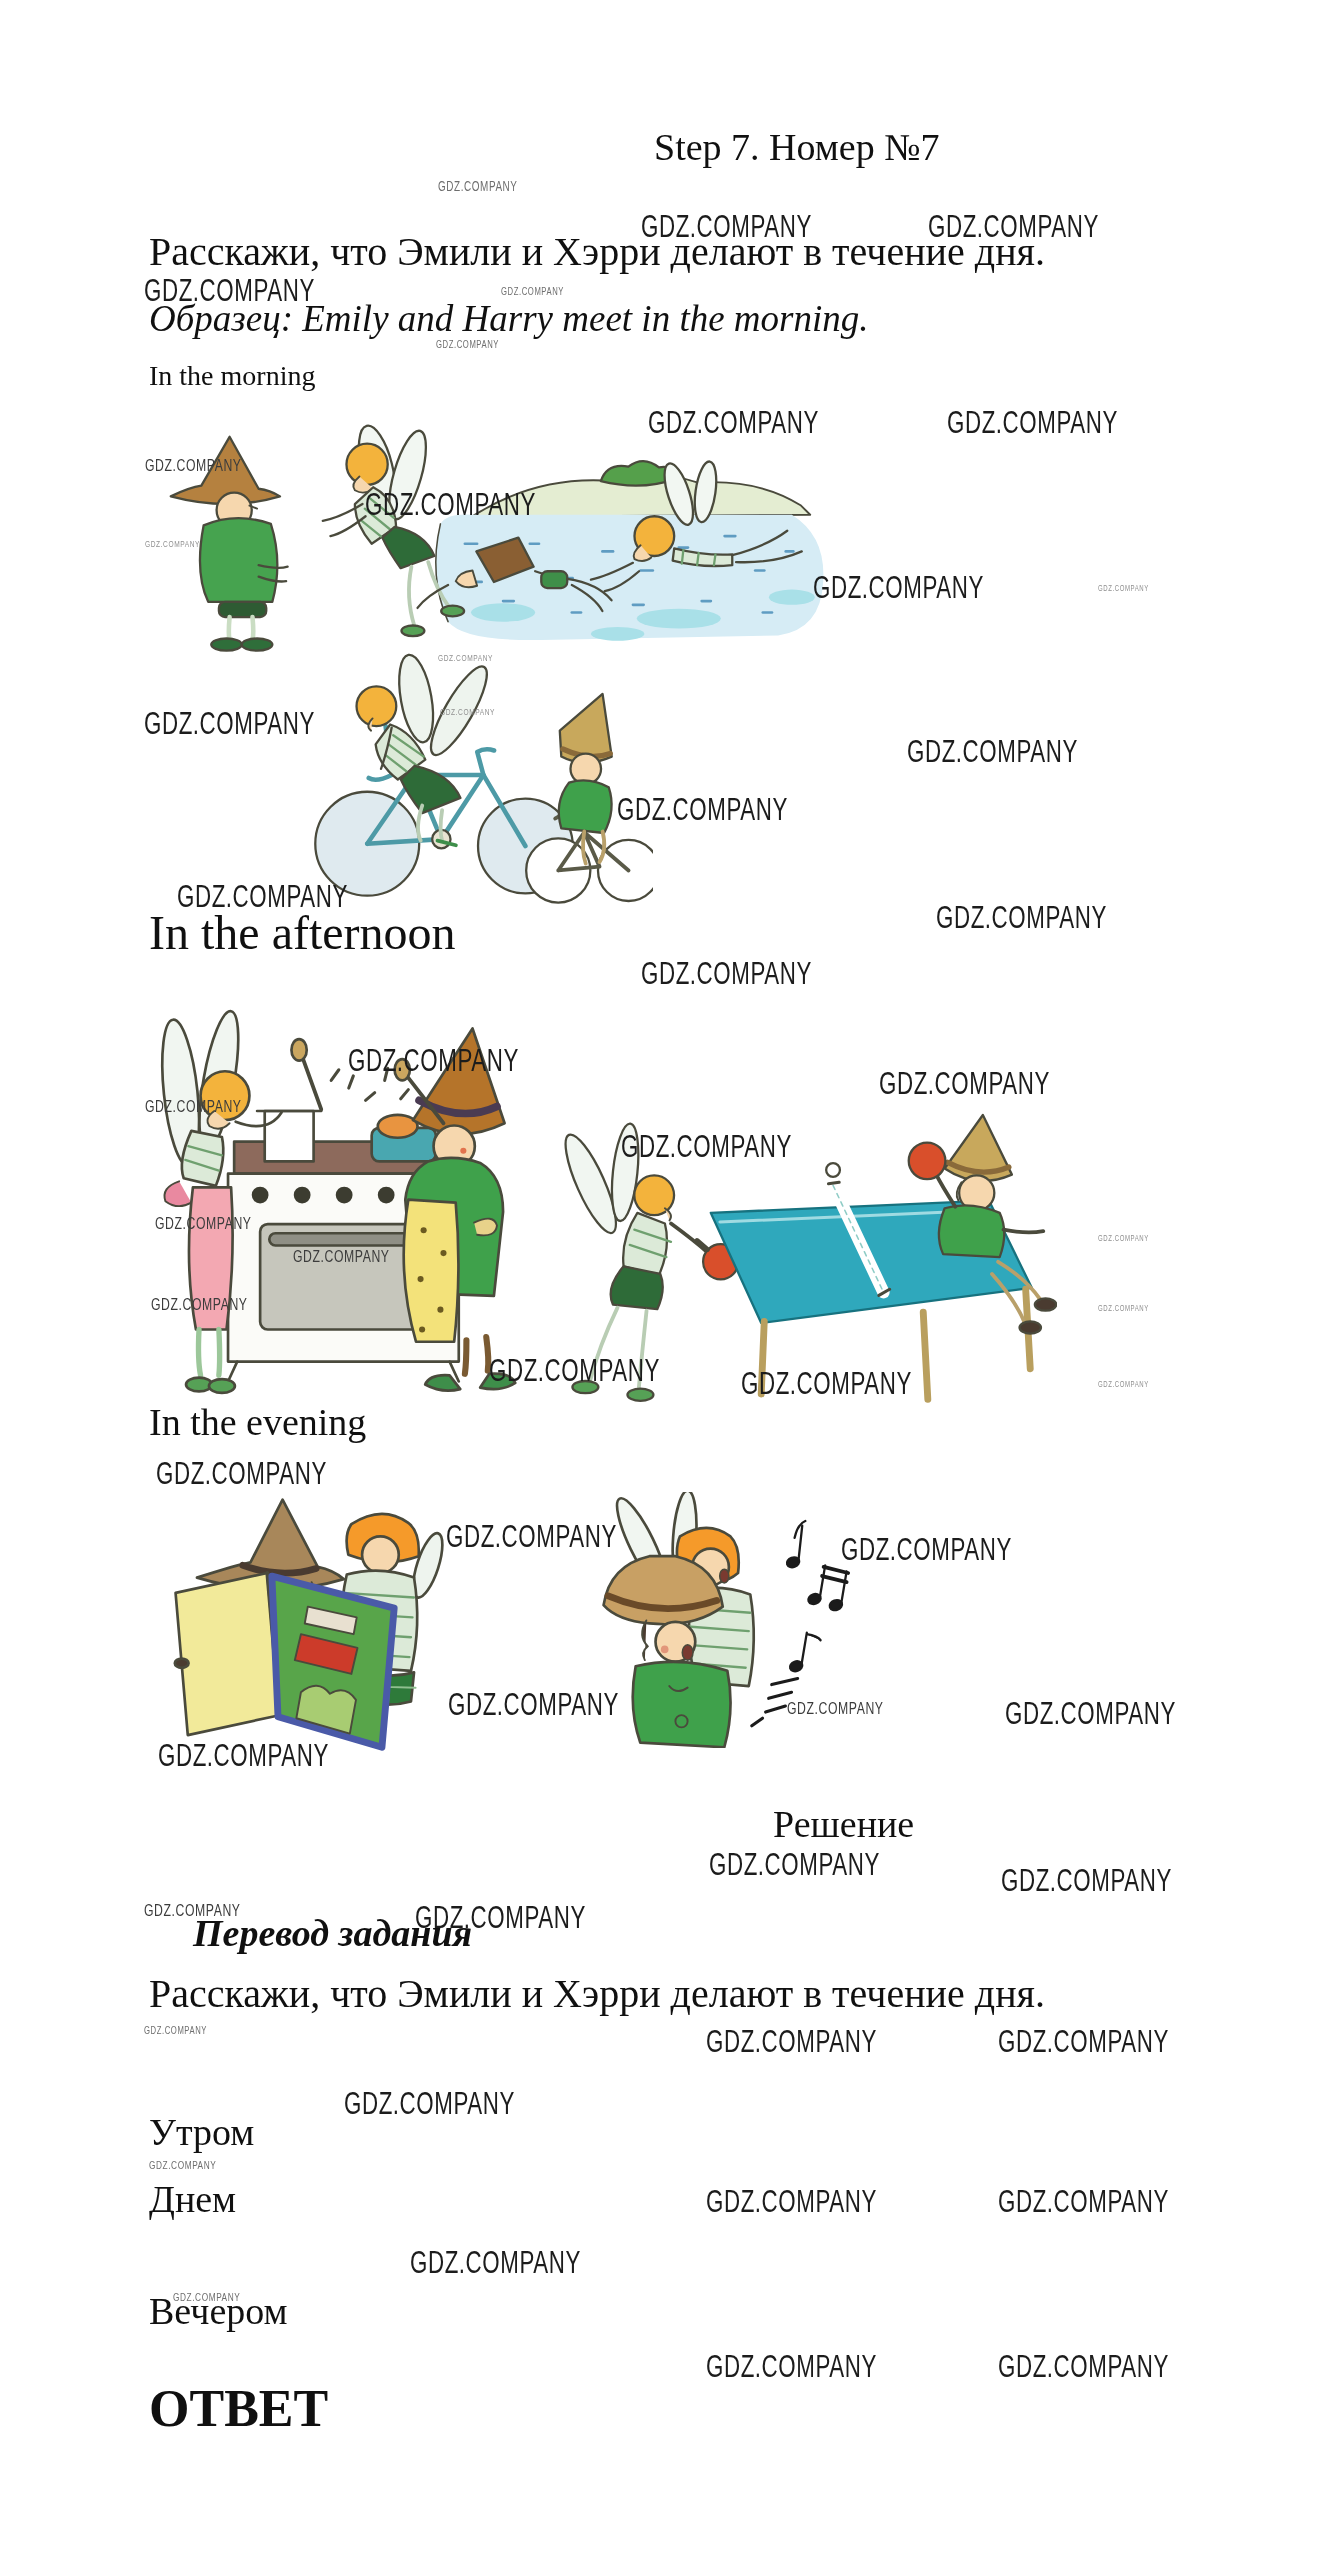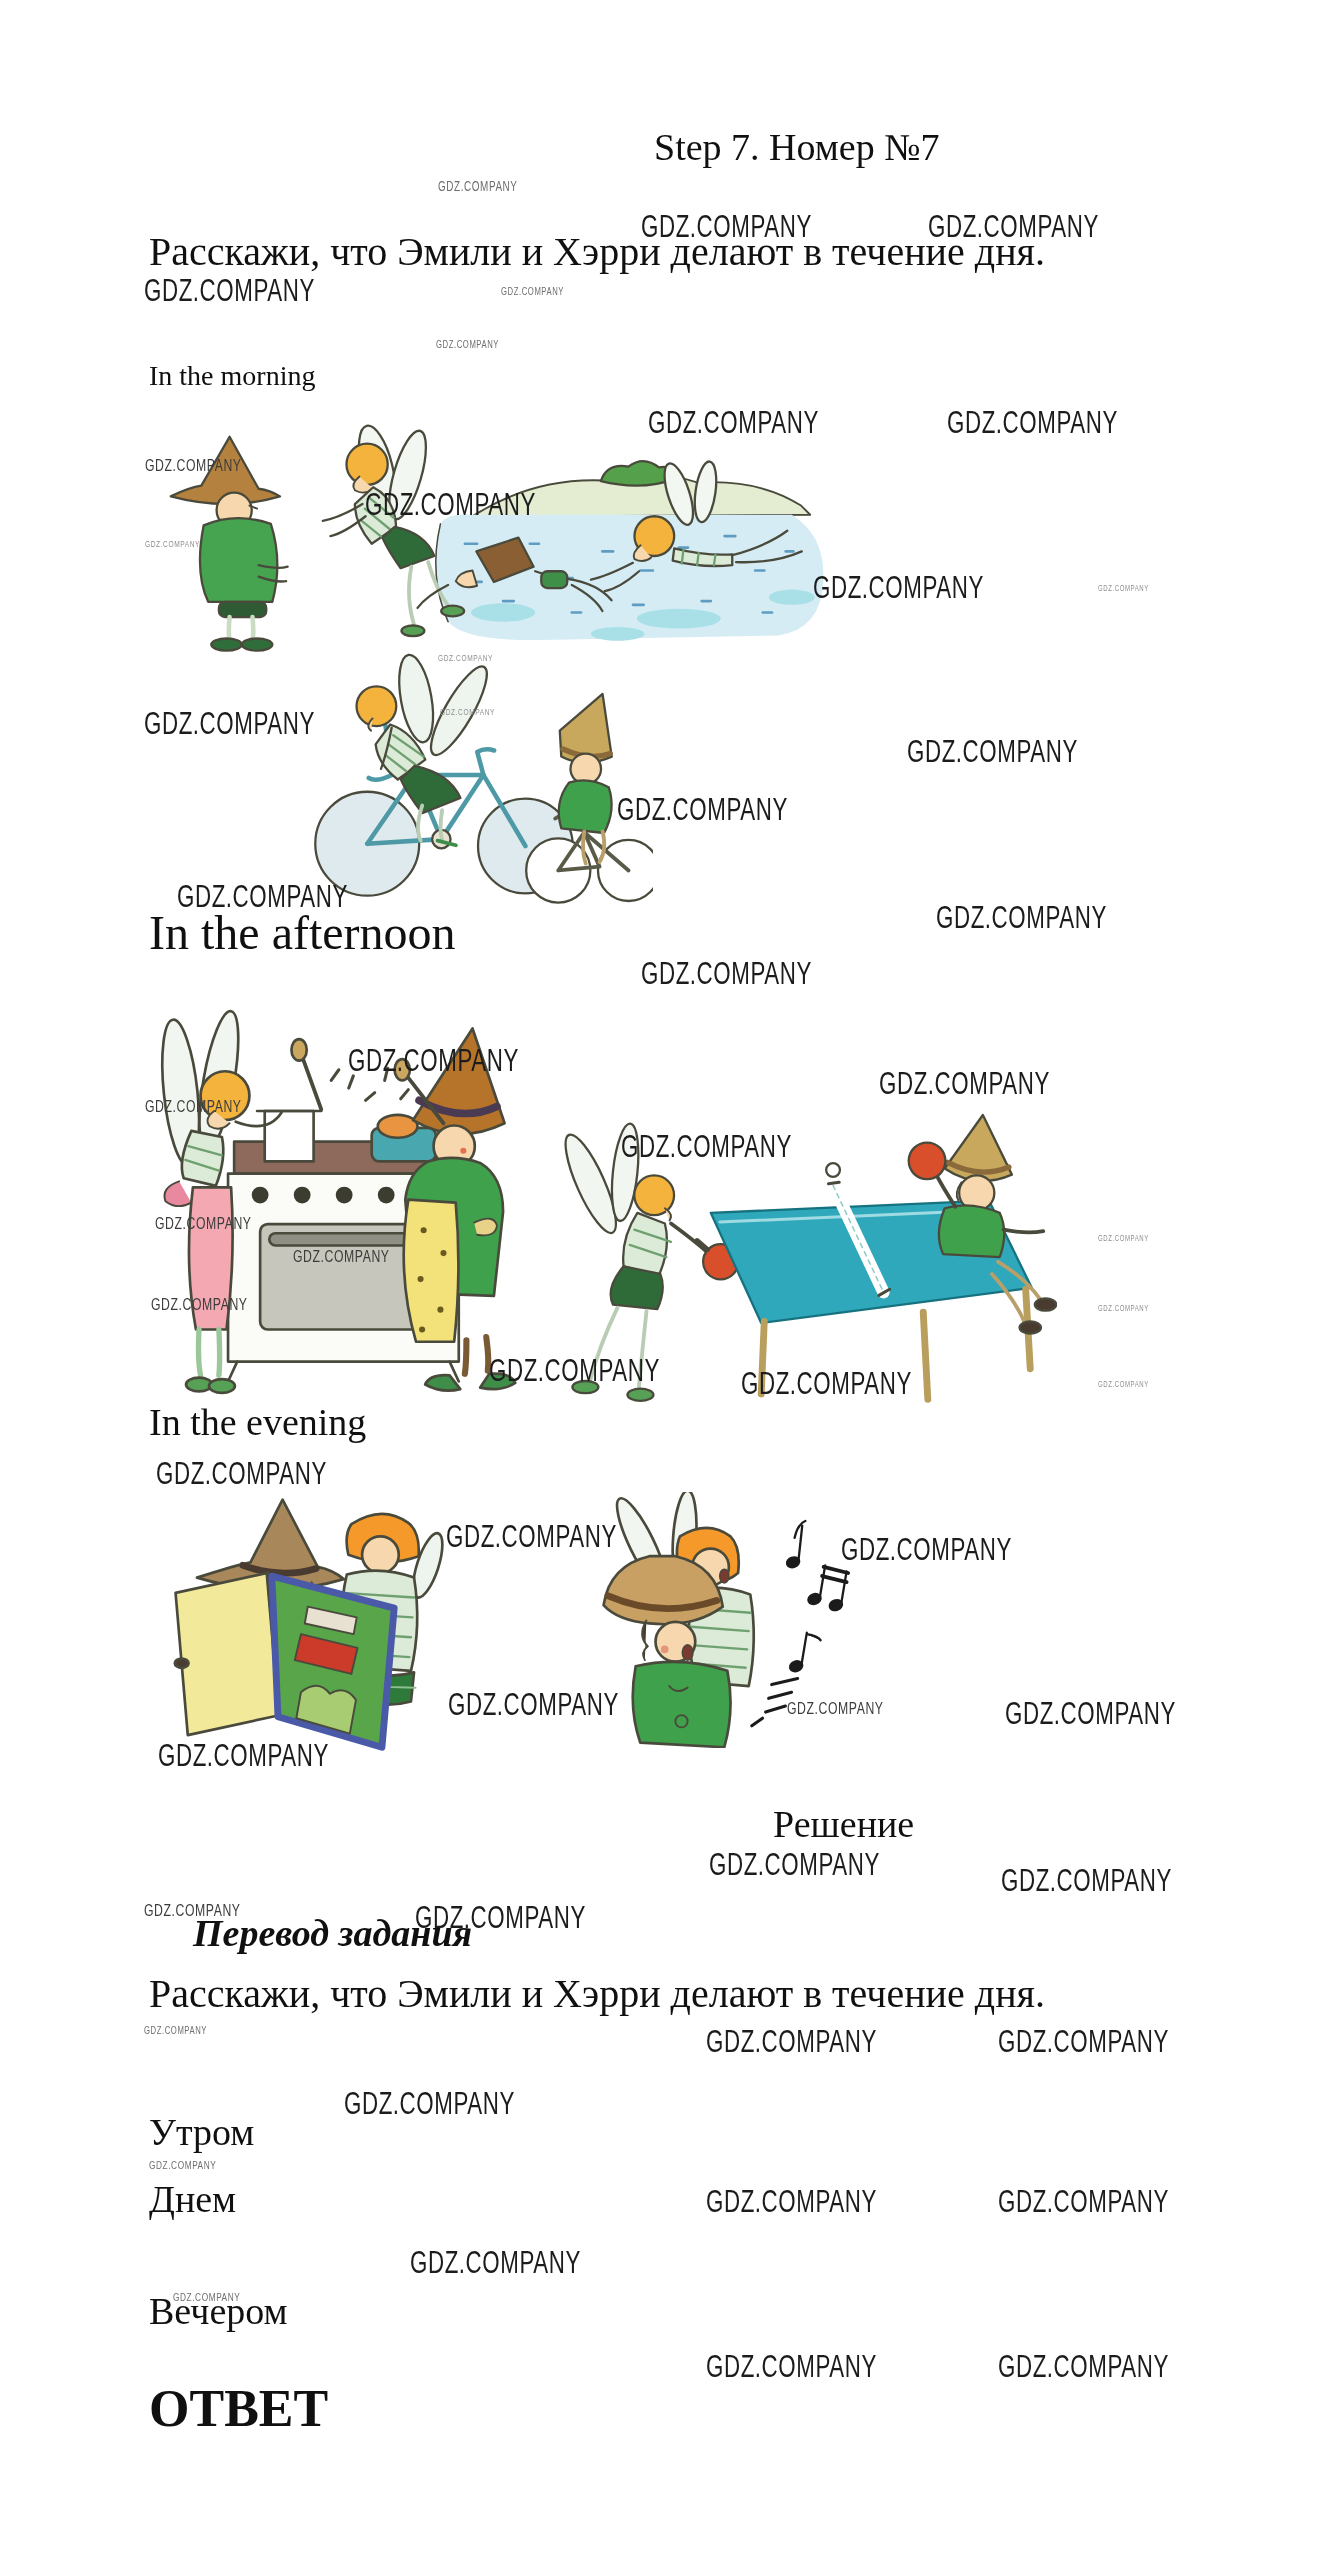--- a/index.html
+++ b/index.html
@@ -19,20 +19,21 @@
   }
   svg.scene{position:absolute;}
 </style>
 </head>
 <body>
 
 <div class="page">
 
   <div class="t" style="left:654px;top:128px;font-size:38px;">Step 7. Номер №7</div>
   <div class="t" style="left:149px;top:232px;font-size:40px;">Расскажи, что Эмили и Хэрри делают в течение дня.</div>
+  <div class="t it" style="left:149px;top:300px;font-size:37px;">Образец: Emily and Harry meet in the morning.</div>
   <div class="t" style="left:149px;top:362px;font-size:28px;">In the morning</div>
   <div class="t" style="left:149px;top:909px;font-size:48px;">In the afternoon</div>
   <div class="t" style="left:149px;top:1403px;font-size:38px;">In the evening</div>
   <div class="t" style="left:740px;top:1805px;font-size:38px;margin-left:33px;">Решение</div>
   <div class="t bi" style="left:149px;top:1914px;font-size:38px;">Перевод задания</div>
   <div class="t" style="left:149px;top:1974px;font-size:40px;">Расскажи, что Эмили и Хэрри делают в течение дня.</div>
   <div class="t" style="left:149px;top:2113px;font-size:38px;">Утром</div>
   <div class="t" style="left:149px;top:2180px;font-size:38px;">Днем</div>
   <div class="t" style="left:149px;top:2247px;font-size:38px;margin-top:45px;">Вечером</div>
   <div class="t b" style="left:149px;top:2383px;font-size:52px;">ОТВЕТ</div>

